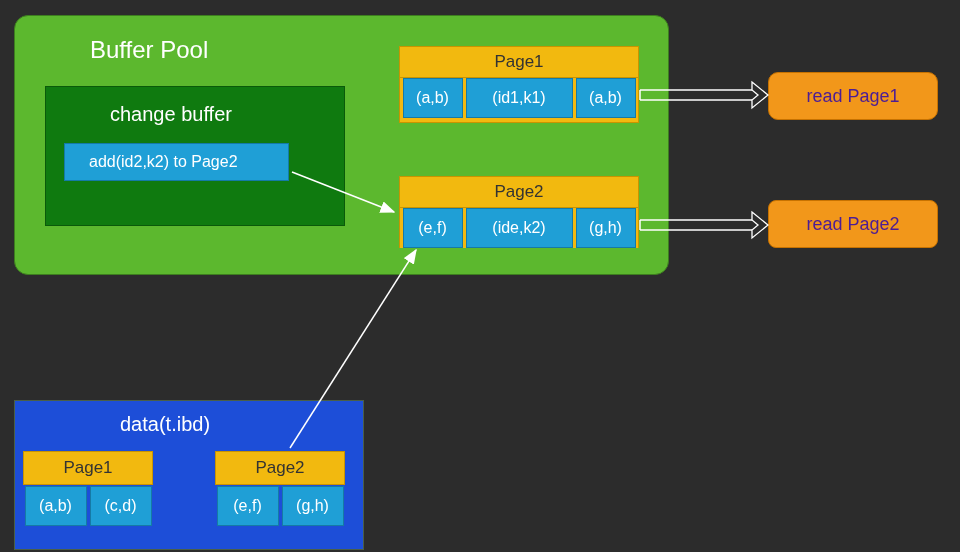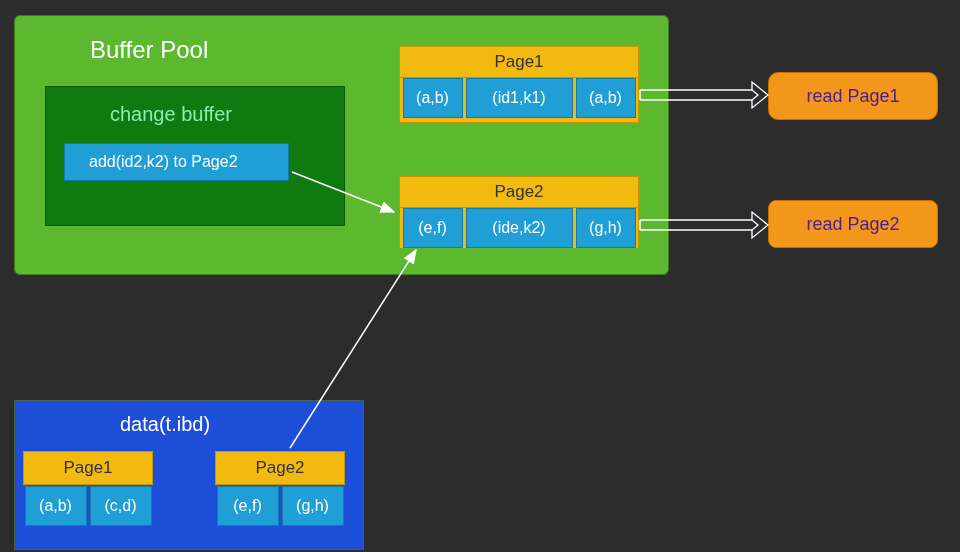--- a/index.html
+++ b/index.html
@@ -11,21 +11,21 @@
       position: relative;
       overflow: hidden;
     }
     .buffer-pool {
       position: absolute;
       left: 14px;
       top: 15px;
       width: 655px;
       height: 260px;
       background: #5cb82e;
-      border-radius: 6px;
+      border-radius: 14px;
       border: 1px solid #3d7e1f;
     }
     .buffer-pool-title {
       position: absolute;
       left: 75px;
       top: 20px;
       color: white;
       font-size: 24px;
     }
     .change-buffer-wrap {
@@ -34,21 +34,21 @@
       top: 70px;
       width: 300px;
       height: 140px;
       background: #0f7a0f;
       border: 1px solid #0a5a0a;
     }
     .change-buffer-title {
       position: absolute;
       left: 64px;
       top: 16px;
-      color: #86efac;
+      color: #ffffff;
       font-size: 20px;
     }
     .change-buffer-item {
       position: absolute;
       left: 18px;
       top: 56px;
       width: 225px;
       height: 38px;
       background: #1f9fd6;
       border: 1px solid #157aa6;

